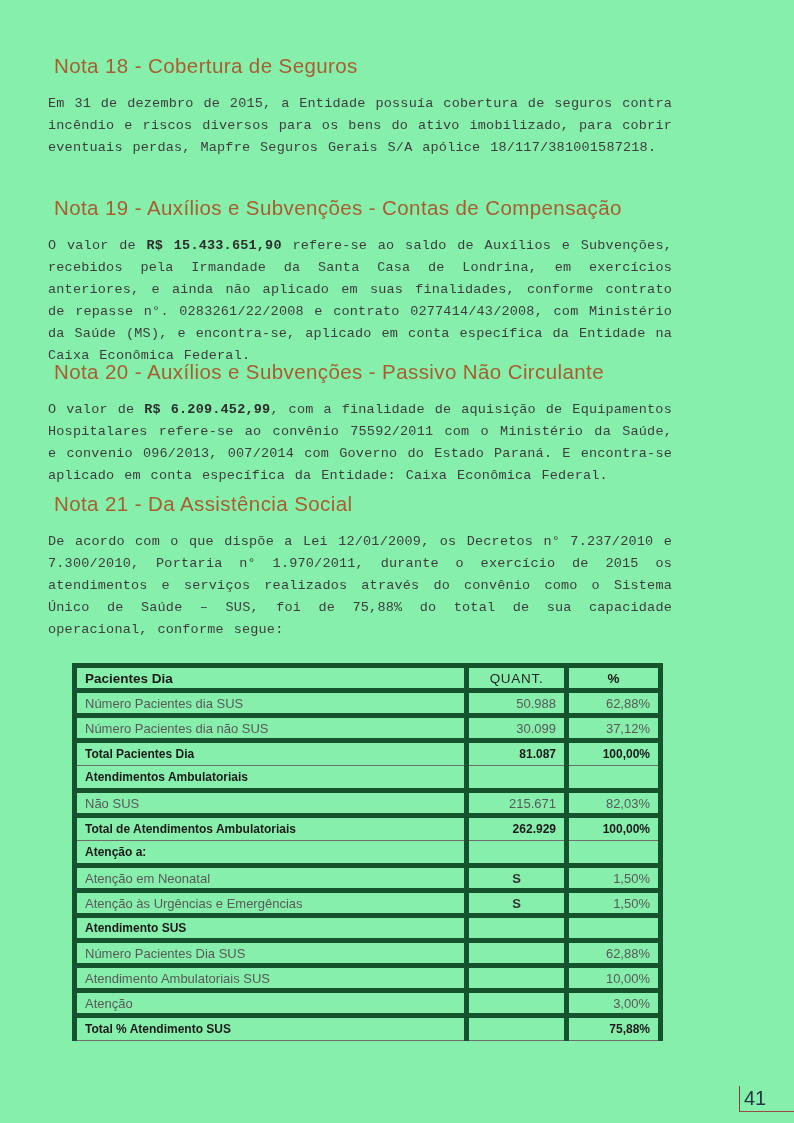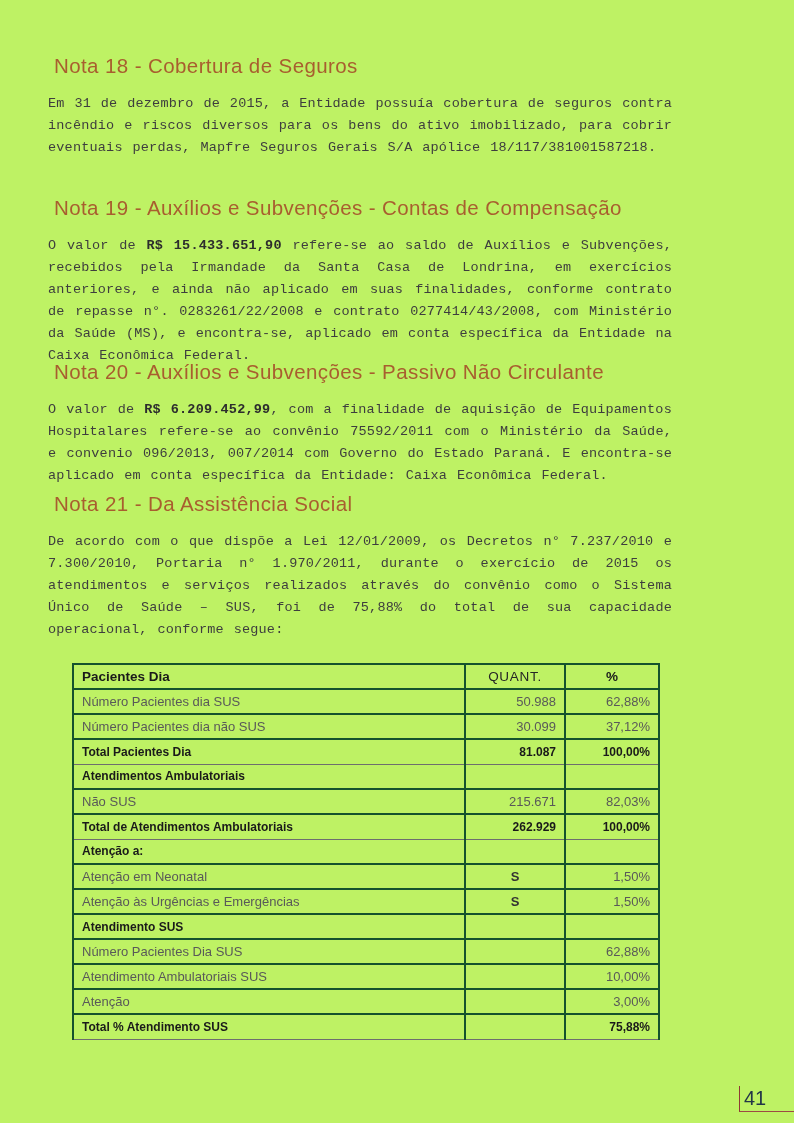--- a/index.html
+++ b/index.html
@@ -1,21 +1,21 @@
 <!DOCTYPE html>
 <html><head>
 <meta charset="utf-8">
 <style>
   * { box-sizing: border-box; }
   html, body { margin: 0; padding: 0; background: #e8e8e8; }
   .page {
     position: relative;
     width: 794px; height: 1123px;
     margin: 0 auto;
-    background: #bef264;
+    background: #86efac;
     font-family: "Liberation Sans", sans-serif;
     overflow: hidden;
   }
   .section { position: absolute; left: 48px; width: 624px; }
   #section-0 { top: 54px; }
   #section-1 { top: 196px; }
   #section-2 { top: 360px; }
   #section-3 { top: 492px; }
 
   .note-heading {
@@ -48,21 +48,21 @@
     border: 1.5px solid #7f7f7f;
     table-layout: fixed;
   }
   table.stats col.c1 { width: 392px; }
   table.stats col.c2 { width: 100px; }
   table.stats col.c3 { width: 94px; }
 
   table.stats th, table.stats td {
     height: 25px;
     padding: 2px 8px;
-    border: 2px solid #14532d;
+    border: 5px solid #14532d;
     overflow: hidden;
     white-space: nowrap;
   }
   table.stats thead th { border-bottom: 1.5px solid #6e6e6e; }
   th.c1 { text-align: left;  font-weight: 700; color: #1a1a1a; font-size: 13.5px; }
   th.c2 { text-align: center;  font-weight: 400; color: #262626; letter-spacing: 0.7px; padding-left: 10px; font-size: 13.5px; }
   th.c3 { text-align: center; font-weight: 700; color: #1a1a1a; font-size: 13.5px; }
 
   td.c1 { text-align: left; }
   td.c2 { text-align: right; padding-right: 24px; }

